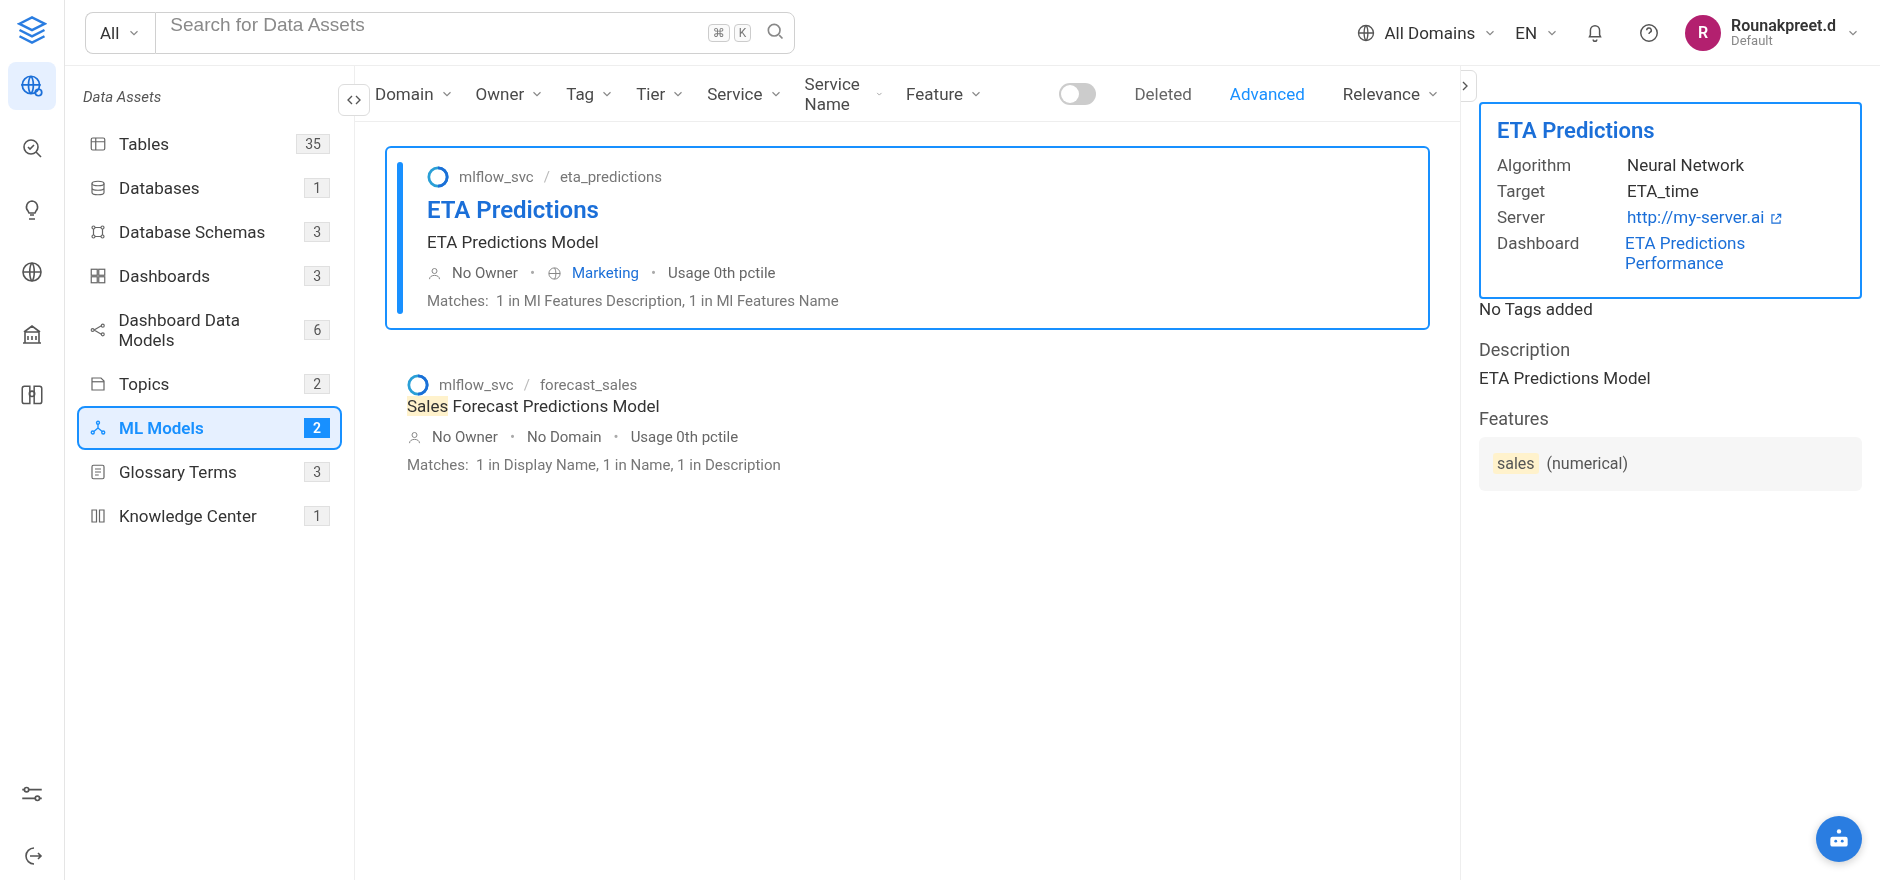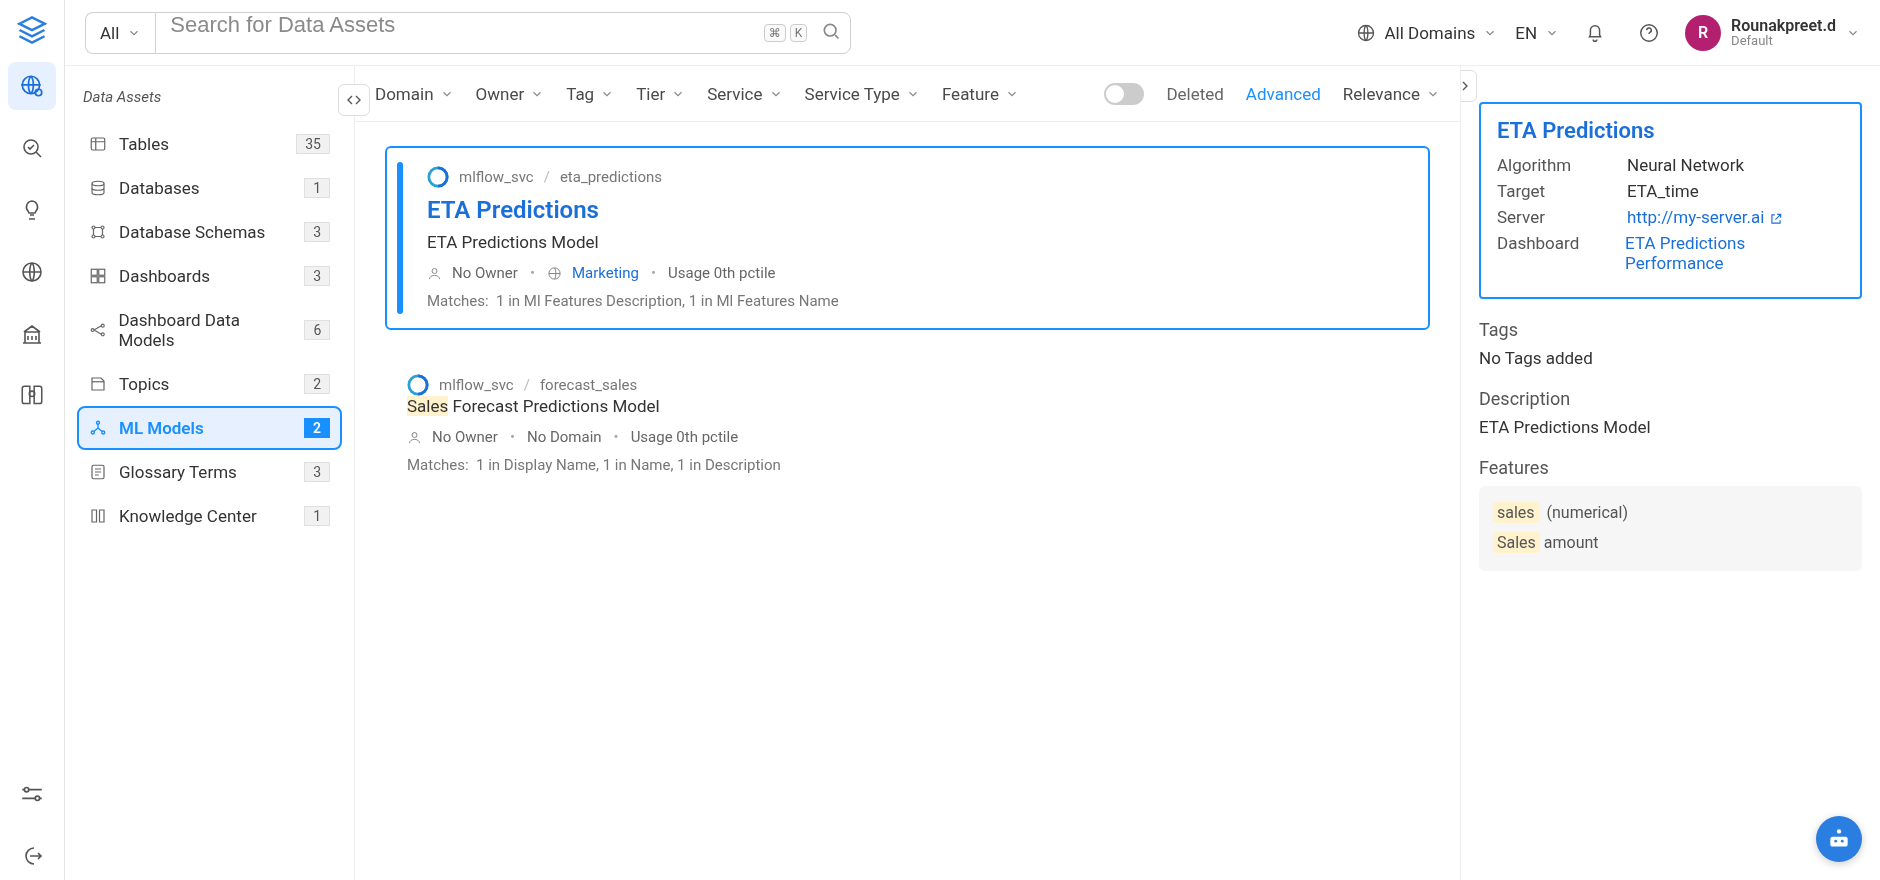--- a/index.html
+++ b/index.html
@@ -8,21 +8,21 @@
   .rail { width: 65px; background: #fff; border-right: 1px solid #e5e5e5; display: flex; flex-direction: column; align-items: center; padding-top: 12px; gap: 14px; }
   .rail .logo { width: 36px; height: 36px; display:flex; align-items:center; justify-content:center;}
   .rail-item { width: 48px; height: 48px; display: flex; align-items: center; justify-content: center; border-radius: 8px; cursor: pointer; color:#555; }
   .rail-item.active { background: #e6f0ff; }
   .rail-spacer { flex: 1; }
   .main { flex: 1; display: flex; flex-direction: column; }
   .topbar { height: 66px; display: flex; align-items: center; padding: 0 20px; gap: 18px; border-bottom: 1px solid #eee; }
   .search-group { display:flex; align-items:center; }
   .scope { height: 42px; border:1px solid #d0d0d0; border-right:none; border-radius: 8px 0 0 8px; padding: 0 14px; display:flex; align-items:center; gap:8px; font-size:17px; cursor:pointer; }
   .search-wrap { position: relative; }
-  .search { width: 696px; height: 42px; border: 1px solid #d0d0d0; border-radius: 0 8px 8px 0; padding: 0 90px 16px 14px; font-size: 22px; color:#333; }
+  .search { width: 640px; height: 42px; border: 1px solid #d0d0d0; border-radius: 0 8px 8px 0; padding: 0 90px 16px 14px; font-size: 19px; color:#333; }
   .search::placeholder { color: #8a8a8a; }
   .search-kbd { position:absolute; right: 44px; top:50%; transform:translateY(-50%); display:flex; gap:4px; }
   .kbd { border:1px solid #ccc; border-radius:4px; font-size:12px; padding:1px 4px; color:#777; background:#fafafa;}
   .search-icon-btn { position:absolute; right:10px; top:50%; transform:translateY(-50%); color:#888; cursor:pointer;}
   .topbar-spacer { flex:1; }
   .topbar-ctl { display:flex; align-items:center; gap:8px; font-size:17px; color:#333; cursor:pointer; }
   .topbar .icon-btn { width:36px; height:36px; display:flex; align-items:center; justify-content:center; cursor:pointer; color:#555; border-radius:50%; }
   .avatar { width:36px; height:36px; border-radius:50%; background:#b3206f; color:#fff; display:flex; align-items:center; justify-content:center; font-weight:600; }
   .user { display:flex; align-items:center; gap:10px; cursor:pointer;}
   .user .lines { line-height:1.1; }
@@ -34,21 +34,21 @@
   .sidebar-title { font-size:15px; color:#555; margin-bottom:18px; padding-left:4px;font-style:italic;}
   .collapse-btn { position:absolute; top:18px; right:-16px; width:32px; height:32px; background:#fff; border:1px solid #ddd; border-radius:6px; display:flex; align-items:center; justify-content:center; font-size:14px; cursor:pointer; color:#555; z-index:5;}
   .side-item { display:flex; align-items:center; gap:10px; padding:10px 10px; border-radius:6px; cursor:pointer; font-size:17px; color:#333; justify-content:space-between; margin-bottom:4px;}
   .side-item .lbl { display:flex; align-items:center; gap:12px; }
   .side-item .cnt { background:#f1f1f1; border:1px solid #e0e0e0; border-radius:0; padding:1px 8px; font-size:14px; color:#555; min-width:22px; text-align:center;}
   .side-item.active { background:#e6f0ff; outline:2px solid #1890ff; color:#1890ff; font-weight:600;}
   .side-item.active .cnt { background:#1890ff; color:#fff; border-color:#1890ff;}
   .side-icon { width:18px; height:18px; display:inline-block; }
 
   .center { flex:1; display:flex; flex-direction:column; overflow:hidden;}
-  .filters { height:56px; display:flex; align-items:center; padding:0 20px; gap:22px; border-bottom:1px solid #eee; font-size:17px;}
+  .filters { height:56px; display:flex; align-items:center; padding:0 20px; gap:38px; border-bottom:1px solid #eee; font-size:17px;}
   .filter { display:flex; align-items:center; gap:6px; color:#4a4a4a; cursor:pointer;}
   .filters-spacer { flex:1; }
   .toggle { width:40px; height:22px; border-radius:11px; background:#ccc; position:relative; cursor:pointer;}
   .toggle::after { content:""; position:absolute; width:18px; height:18px; background:#fff; border-radius:50%; top:2px; left:2px;}
   .adv { color:#1890ff; cursor:pointer;}
   .results { flex:1; overflow-y:auto; padding: 24px 30px; }
   .card { border-radius:6px; padding:18px 22px; margin-bottom:26px; position:relative;}
   .card.selected { border:2px solid #1890ff; }
   .card.selected::before { content:""; position:absolute; left:10px; top:14px; bottom:14px; width:6px; background:#1890ff; border-radius:3px;}
   .card.selected .card-inner { padding-left: 18px;}
@@ -352,21 +352,21 @@
                   <path d="M6 9l6 6 6-6"></path>
                 </svg>
               </div>
               <div class="filter">
                 <span>Service</span>
                 <svg class="chev" viewBox="0 0 24 24" fill="none" stroke="#888" stroke-width="2">
                   <path d="M6 9l6 6 6-6"></path>
                 </svg>
               </div>
               <div class="filter">
-                <span>Service Type</span>
+                <span>Service Name</span>
                 <svg class="chev" viewBox="0 0 24 24" fill="none" stroke="#888" stroke-width="2">
                   <path d="M6 9l6 6 6-6"></path>
                 </svg>
               </div>
               <div class="filter">
                 <span>Feature</span>
                 <svg class="chev" viewBox="0 0 24 24" fill="none" stroke="#888" stroke-width="2">
                   <path d="M6 9l6 6 6-6"></path>
                 </svg>
               </div>
@@ -463,28 +463,26 @@
               <div class="k">Server</div>
               <div class="v"><a href="#">http://my-server.ai</a> <svg width="14" height="14" viewBox="0 0 24 24" fill="none" stroke="#1b6fd8" stroke-width="2" style="vertical-align:middle">
                   <path d="M14 4h6v6M20 4l-9 9M19 14v5H5V5h5"></path>
                 </svg></div>
             </div>
           <div class="kv">
               <div class="k">Dashboard</div>
               <div class="v"><a href="#">ETA Predictions Performance</a></div>
             </div>
         </div>
-        <div class="section-h">Tags</div>
         <div style="font-size:17px;">No Tags added</div>
         <div class="section-h">Description</div>
         <div style="font-size:17px;">ETA Predictions Model</div>
         <div class="section-h">Features</div>
         <div class="feature-box">
           <div><span class="chip">sales</span>&nbsp;&nbsp;<span>(numerical)</span></div>
-          <div><span class="chip">Sales</span><span> amount</span></div>
         </div>
       </div>
     </div>
   </div>
 </div>
 
 <div class="chat-fab">
   <svg width="26" height="26" viewBox="0 0 24 24" fill="#fff">
       <circle cx="12" cy="5" r="2"></circle>
       <path d="M6 10h12a2 2 0 0 1 2 2v5a2 2 0 0 1-2 2H6a2 2 0 0 1-2-2v-5a2 2 0 0 1 2-2z" fill="#fff"></path>

